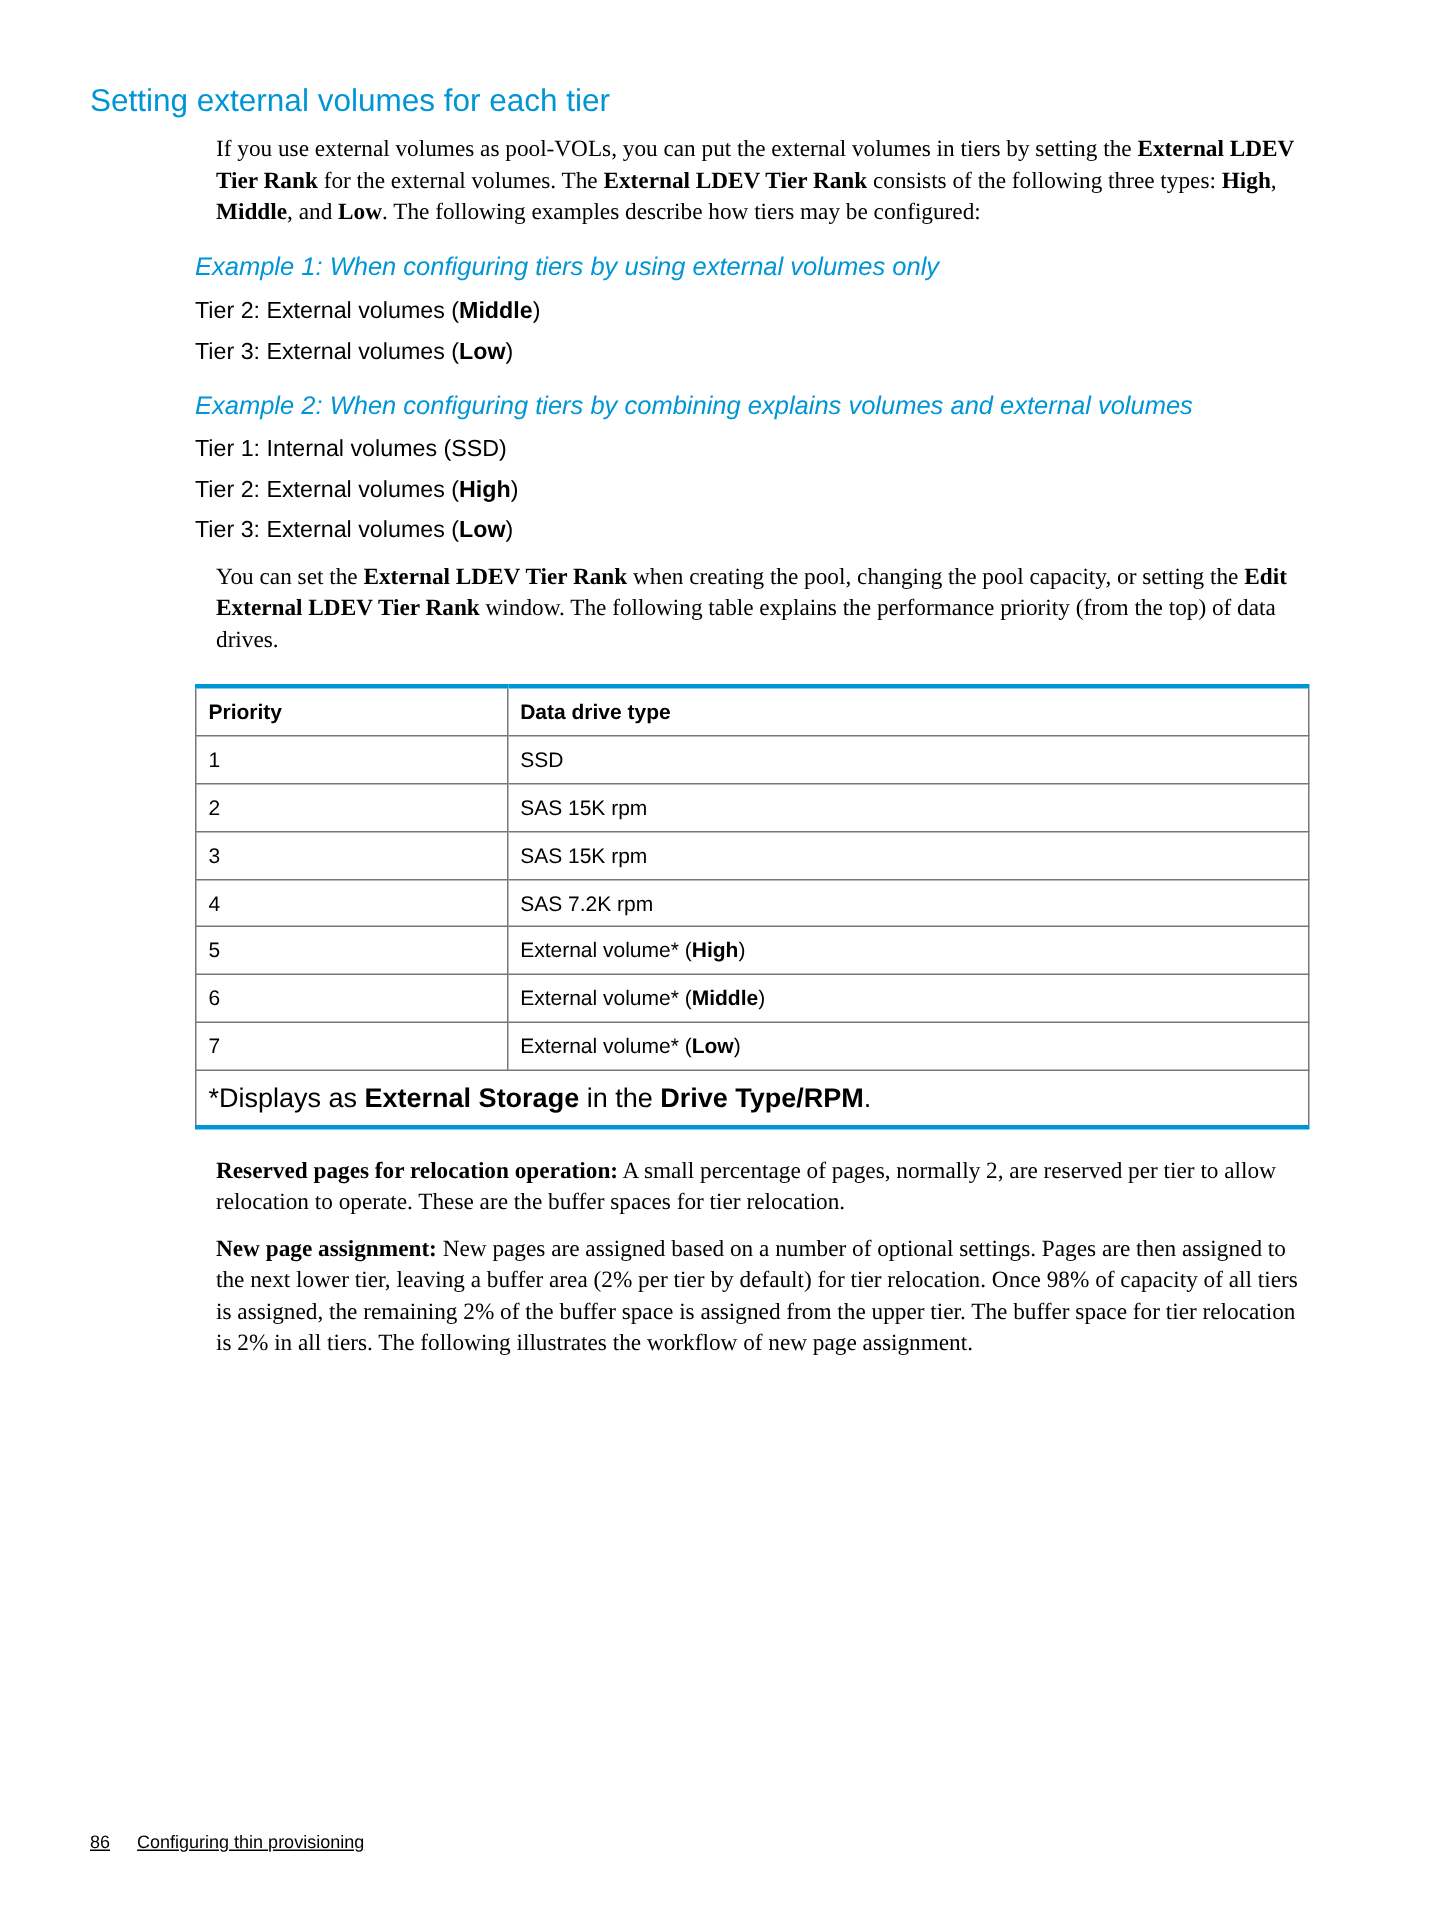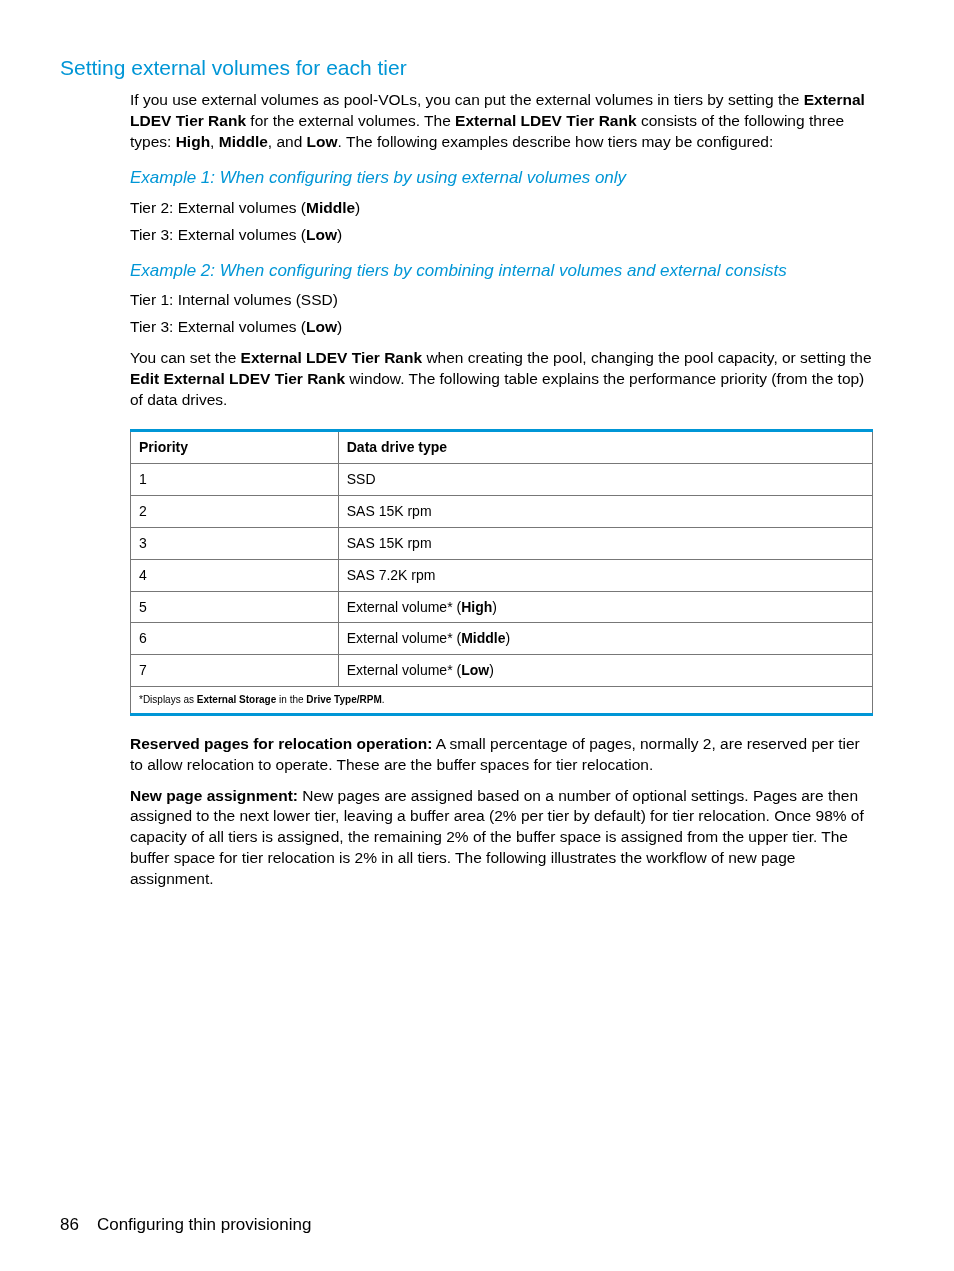--- a/index.html
+++ b/index.html
@@ -23,21 +23,22 @@
     font-weight: 400;
     font-size: 21px;
     margin: 0 0 10px 0;
   }
   .body-block {
     margin-left: 70px;
     font-size: 15.5px;
     line-height: 1.35;
   }
   .para {
-    margin: 0 0 10px 0;
+    margin: 0 0 10px 14px;
+    font-family: Liberation Serif, serif;
   }
   .example-heading {
     color: #0096d6;
     font-size: 17px;
     margin: 14px 0 8px 0;
     font-weight: 400;
     font-style: italic;
   }
   .tier-line {
     margin: 0 0 6px 0;
@@ -55,28 +56,29 @@
     text-align: left;
     vertical-align: top;
   }
   table.priority-table th {
     font-weight: 700;
     border-top: 3px solid #0096d6;
     background: #fff;
   }
   table.priority-table tr.footnote-row td {
     border-bottom: 3px solid #0096d6;
-    font-size: 10px;
+    font-size: 18px;
   }
   .footer {
     position: absolute;
     bottom: 36px;
     left: 60px;
-    font-size: 17px;
+    font-size: 12px;
     color: #000;
+    text-decoration: underline;
   }
   .footer .pnum {
     margin-right: 18px;
   }
   b { font-weight: 700; }
 </style>
 </head>
 <body>
 
 <div class="page">
@@ -86,22 +88,23 @@
   <div class="body-block">
 
     <p class="para">
       <span>If you use external volumes as pool-VOLs, you can put the external volumes in tiers by setting the </span><b>External LDEV Tier Rank</b><span> for the external volumes. The </span><b>External LDEV Tier Rank</b><span> consists of the following three types: </span><b>High</b><span>, </span><b>Middle</b><span>, and </span><b>Low</b><span>. The following examples describe how tiers may be configured:</span>
     </p>
 
     <div class="example-heading">Example 1: When configuring tiers by using external volumes only</div>
     <p class="tier-line"><span>Tier 2: External volumes (</span><b>Middle</b><span>)</span></p>
     <p class="tier-line"><span>Tier 3: External volumes (</span><b>Low</b><span>)</span></p>
 
-    <div class="example-heading">Example 2: When configuring tiers by combining internal volumes and external consists</div>
+    <div class="example-heading">Example 2: When configuring tiers by combining explains volumes and external volumes</div>
     <p class="tier-line"><span>Tier 1: Internal volumes (SSD)</span><b></b><span></span></p>
+    <p class="tier-line"><span>Tier 2: External volumes (</span><b>High</b><span>)</span></p>
     <p class="tier-line"><span>Tier 3: External volumes (</span><b>Low</b><span>)</span></p>
 
     <p class="para" style="margin-top:10px;">
       <span>You can set the </span><b>External LDEV Tier Rank</b><span> when creating the pool, changing the pool capacity, or setting the </span><b>Edit External LDEV Tier Rank</b><span> window. The following table explains the performance priority (from the top) of data drives.</span>
     </p>
 
     <table class="priority-table">
       <thead>
         <tr>
           <th style="width:28%;">Priority</th>

